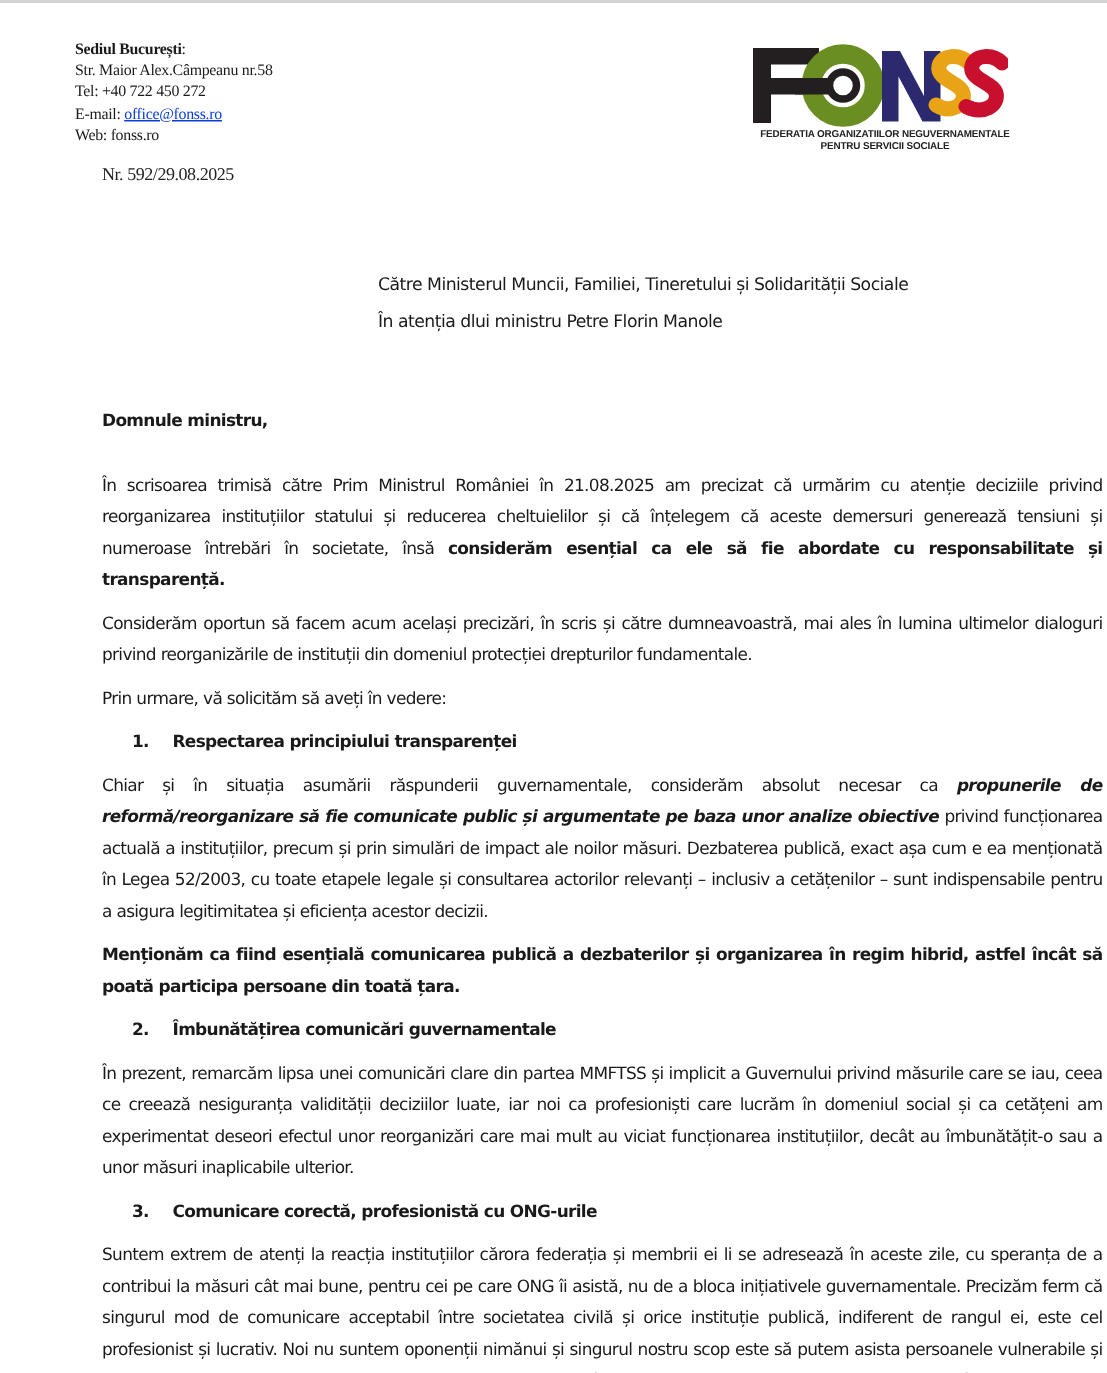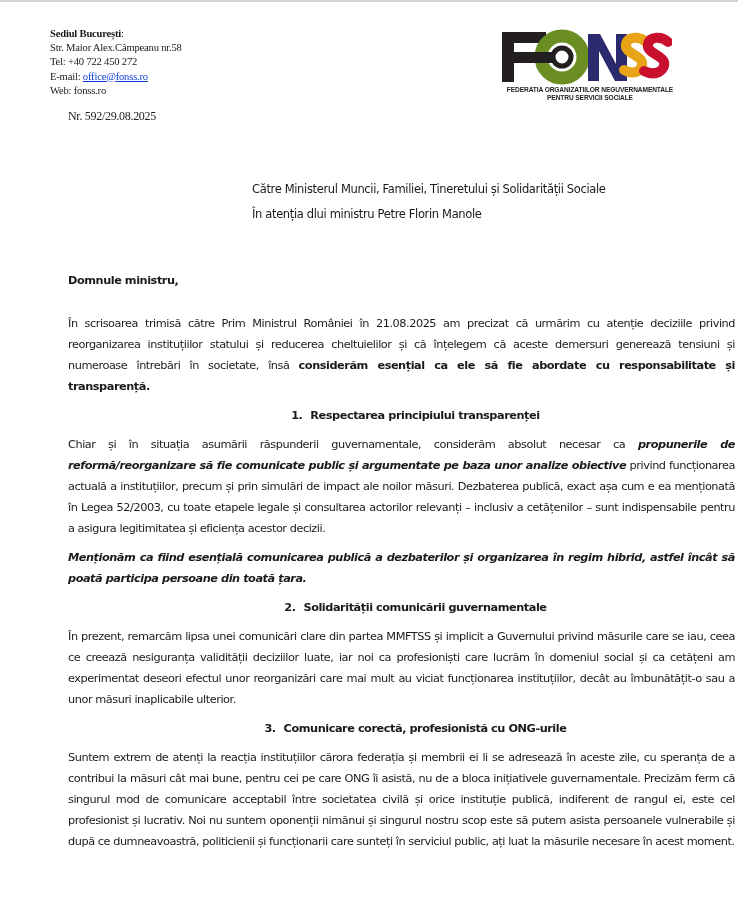--- a/index.html
+++ b/index.html
@@ -17,25 +17,25 @@
     .logo { position: absolute; left: 500px; top: 28px; width: 172px; height: 78px; }
     .logo-caption { position: absolute; left: 500px; top: 86px; width: 180px; text-align: center; font-family: "Liberation Sans", sans-serif; font-weight: bold; font-size: 6.6px; line-height: 8px; color: #222; letter-spacing: -0.1px; }
 
     .docnum { position: absolute; left: 68px; top: 109px; font-family: Liberation Serif, serif; font-size: 12px; color: #222; letter-spacing: -0.3px; }
 
     .address { position: absolute; left: 252px; top: 177px; font-family: "DejaVu Sans", sans-serif; font-size: 11.5px; line-height: 25px; color: #1a1a1a; letter-spacing: -0.35px; }
 
     .body-text { position: absolute; left: 68px; top: 270px; width: 667px; font-family: "DejaVu Sans", sans-serif; font-size: 11.3px; line-height: 21px; color: #1a1a1a; letter-spacing: -0.45px; }
     .body-text p { margin: 0 0 8px 0; text-align: justify; }
     .body-text .greeting { font-weight: bold; margin-bottom: 22px; }
-    .body-text .h { font-weight: bold; margin: 0 0 8px 0; padding-left: 20px; text-align: center; }
+    .body-text .h { font-weight: bold; margin: 0 0 8px 0; padding-left: 20px; text-align: left; }
     .body-text .h .num { display: inline-block; width: 27px; }
     .b { font-weight: bold; }
     .bi { font-weight: bold; font-style: italic; }
-    .p-bold { font-weight: bold; font-style: italic; }
+    .p-bold { font-weight: bold; }
   </style>
 </head>
 <body>
 
 <div class="topbar"></div>
 
 <div class="contact">
   <div><span class="org">Sediul București</span><span>:</span></div>
   <div>Str. Maior Alex.Câmpeanu nr.58</div>
   <div><span>Tel: </span><span>+40 722 450 272</span></div>
@@ -75,28 +75,30 @@
 <div class="address">
   <div>Către Ministerul Muncii, Familiei, Tineretului și Solidarității Sociale</div>
   <div>În atenția dlui ministru Petre Florin Manole</div>
 </div>
 
 <div class="body-text">
   <p class="greeting">Domnule ministru,</p>
 
   <p><span>În scrisoarea trimisă către Prim Ministrul României în 21.08.2025 am precizat că urmărim cu atenție deciziile privind reorganizarea instituțiilor statului și reducerea cheltuielilor și că înțelegem că aceste demersuri generează tensiuni și numeroase întrebări în societate, însă </span><span class="b">considerăm esențial ca ele să fie abordate cu responsabilitate și transparență.</span></p>
 
+  <p>Considerăm oportun să facem acum același precizări, în scris și către dumneavoastră, mai ales în lumina ultimelor dialoguri privind reorganizările de instituții din domeniul protecției drepturilor fundamentale.</p>
 
+  <p>Prin urmare, vă solicităm să aveți în vedere:</p>
 
   <div class="h"><span class="num">1.</span><span>Respectarea principiului transparenței</span></div>
 
   <p><span>Chiar și în situația asumării răspunderii guvernamentale, considerăm absolut necesar ca </span><span class="bi">propunerile de reformă/reorganizare să fie comunicate public și argumentate pe baza unor analize obiective</span><span> privind funcționarea actuală a instituțiilor, precum și prin simulări de impact ale noilor măsuri. Dezbaterea publică, exact așa cum e ea menționată în Legea 52/2003, cu toate etapele legale și consultarea actorilor relevanți – inclusiv a cetățenilor – sunt indispensabile pentru a asigura legitimitatea și eficiența acestor decizii.</span></p>
 
   <p class="p-bold">Menționăm ca fiind esențială comunicarea publică a dezbaterilor și organizarea în regim hibrid, astfel încât să poată participa persoane din toată țara.</p>
 
-  <div class="h"><span class="num">2.</span><span>Solidarității comunicării guvernamentale</span></div>
+  <div class="h"><span class="num">2.</span><span>Îmbunătățirea comunicări guvernamentale</span></div>
 
   <p>În prezent, remarcăm lipsa unei comunicări clare din partea MMFTSS și implicit a Guvernului privind măsurile care se iau, ceea ce creează nesiguranța validității deciziilor luate, iar noi ca profesioniști care lucrăm în domeniul social și ca cetățeni am experimentat deseori efectul unor reorganizări care mai mult au viciat funcționarea instituțiilor, decât au îmbunătățit-o sau a unor măsuri inaplicabile ulterior.</p>
 
   <div class="h"><span class="num">3.</span><span>Comunicare corectă, profesionistă cu ONG-urile</span></div>
 
   <p>Suntem extrem de atenți la reacția instituțiilor cărora federația și membrii ei li se adresează în aceste zile, cu speranța de a contribui la măsuri cât mai bune, pentru cei pe care ONG îi asistă, nu de a bloca inițiativele guvernamentale. Precizăm ferm că singurul mod de comunicare acceptabil între societatea civilă și orice instituție publică, indiferent de rangul ei, este cel profesionist și lucrativ. Noi nu suntem oponenții nimănui și singurul nostru scop este să putem asista persoanele vulnerabile și după ce dumneavoastră, politicienii și funcționarii care sunteți în serviciul public, ați luat la măsurile necesare în acest moment.</p>
 </div>
 
 </body></html>

